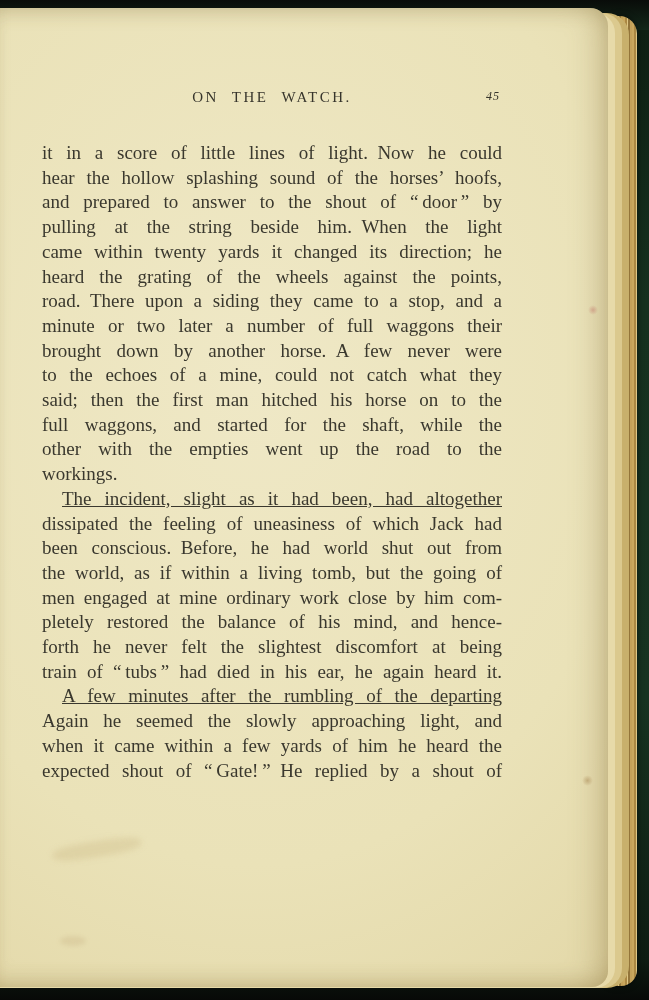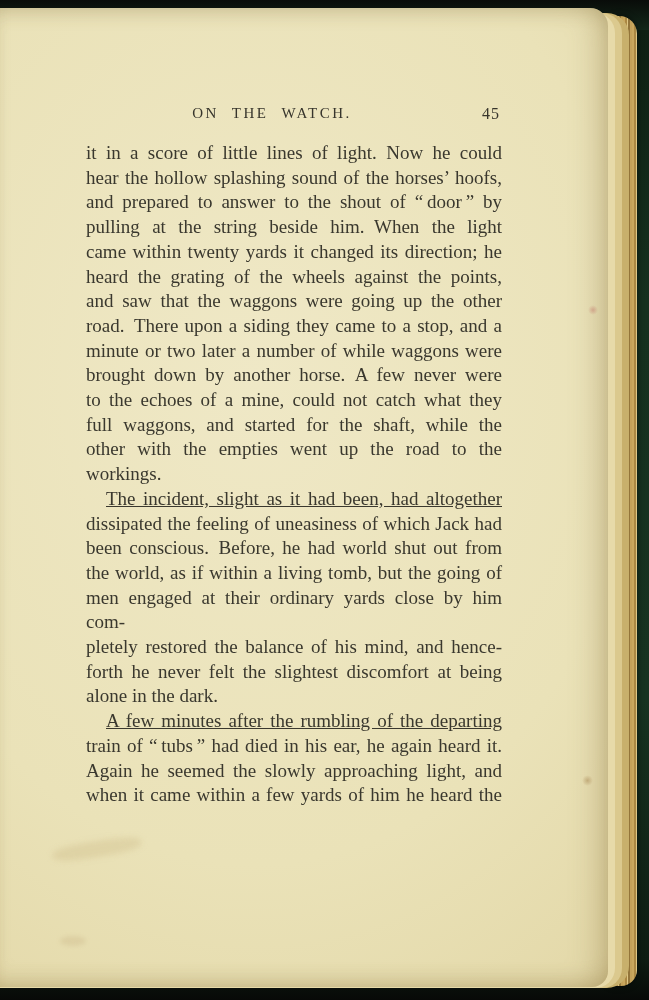--- a/index.html
+++ b/index.html
@@ -25,36 +25,36 @@
   
   .page{
     position:absolute;left:0;top:8px;bottom:13px;right:41px;
     background:radial-gradient(115% 90% at 42% 38%,#efe8c6 0%,#eae2b8 55%,#e3d8a8 85%,#d9cc96 100%);
     border-radius:0 18px 16px 0;
     box-shadow:inset -18px 0 30px -10px rgba(140,115,60,.38),
                inset 0 -14px 22px -12px rgba(140,115,60,.32),
                inset 0 14px 18px -12px rgba(120,100,50,.22);
   }
   .running-head{
-    position:absolute;left:42px;top:97px;width:460px;height:22px;
+    position:absolute;left:42px;top:81px;width:460px;height:22px;
     color:#37352c;
   }
   .running-title{
     display:block;text-align:center;
     font-size:15px;letter-spacing:2.5px;word-spacing:7px;
   }
   .page-number{
     position:absolute;right:2px;top:0;
-    font-size:16px;letter-spacing:1px;
+    font-size:12px;letter-spacing:1px;font-style:italic;
   }
   .text-block{
     position:absolute;left:42px;top:133px;width:460px;
     color:#3a382e;font-size:19px;line-height:24.7px;
   }
-  .line{min-height:24.7px;margin-left:44px;}
+  .line{min-height:24.7px;}
   .line.j{text-align:justify;text-align-last:justify;text-justify:inter-word;}
   .line.ind{text-indent:20px;text-decoration:underline;}
   
   .stain{position:absolute;border-radius:50%;pointer-events:none;}
   .stain1{left:588px;top:297px;width:10px;height:10px;
     background:radial-gradient(circle,rgba(190,110,100,.45),rgba(190,110,100,0) 70%);}
   .stain2{left:582px;top:767px;width:11px;height:11px;
     background:radial-gradient(circle,rgba(150,110,55,.4),rgba(150,110,55,0) 70%);}
   .stain3{left:52px;top:833px;width:90px;height:16px;border-radius:40%;
     transform:rotate(-9deg);filter:blur(3px);
@@ -78,44 +78,44 @@
     </div>
 
     <div class="text-block" id="text-block">
         <div>
           <div class="line j">it in a score of little lines of light. Now he could</div>
           <div class="line j">hear the hollow splashing sound of the horses’ hoofs,</div>
           <div class="line j">and prepared to answer to the shout of “ door ” by</div>
           <div class="line j">pulling at the string beside him. When the light</div>
           <div class="line j">came within twenty yards it changed its direction; he</div>
           <div class="line j">heard the grating of the wheels against the points,</div>
-          <div class="line j">and saw that the waggons were going up the other</div>
           <div class="line j">road. There upon a siding they came to a stop, and a</div>
-          <div class="line j">minute or two later a number of while waggons were</div>
+          <div class="line j">minute or two later a number of full waggons their</div>
           <div class="line j">brought down by another horse. A few never were</div>
           <div class="line j">to the echoes of a mine, could not catch what they</div>
+          <div class="line j">said; then the first man hitched his horse on to the</div>
           <div class="line j">full waggons, and started for the shaft, while the</div>
           <div class="line j">other with the empties went up the road to the</div>
           <div class="line">workings.</div>
         </div>
         <div>
           <div class="line j ind">The incident, slight as it had been, had altogether</div>
           <div class="line j">dissipated the feeling of uneasiness of which Jack had</div>
           <div class="line j">been conscious. Before, he had world shut out from</div>
           <div class="line j">the world, as if within a living tomb, but the going of</div>
-          <div class="line j">men engaged at their ordinary yards close by him com-</div>
+          <div class="line j">men engaged at mine ordinary work close by him com-</div>
           <div class="line j">pletely restored the balance of his mind, and hence-</div>
           <div class="line j">forth he never felt the slightest discomfort at being</div>
-          <div class="line">alone in the dark.</div>
         </div>
         <div>
+          <div class="line j">train of “ tubs ” had died in his ear, he again heard it.</div>
           <div class="line j ind">A few minutes after the rumbling of the departing</div>
-          <div class="line j">train of “ tubs ” had died in his ear, he again heard it.</div>
           <div class="line j">Again he seemed the slowly approaching light, and</div>
           <div class="line j">when it came within a few yards of him he heard the</div>
+          <div class="line j">expected shout of “ Gate! ” He replied by a shout of</div>
         </div>
       </div>
 
     <div class="stain stain1"></div>
     <div class="stain stain2"></div>
     <div class="stain stain3"></div>
     <div class="stain stain4"></div>
   </div>
 </div>
 

